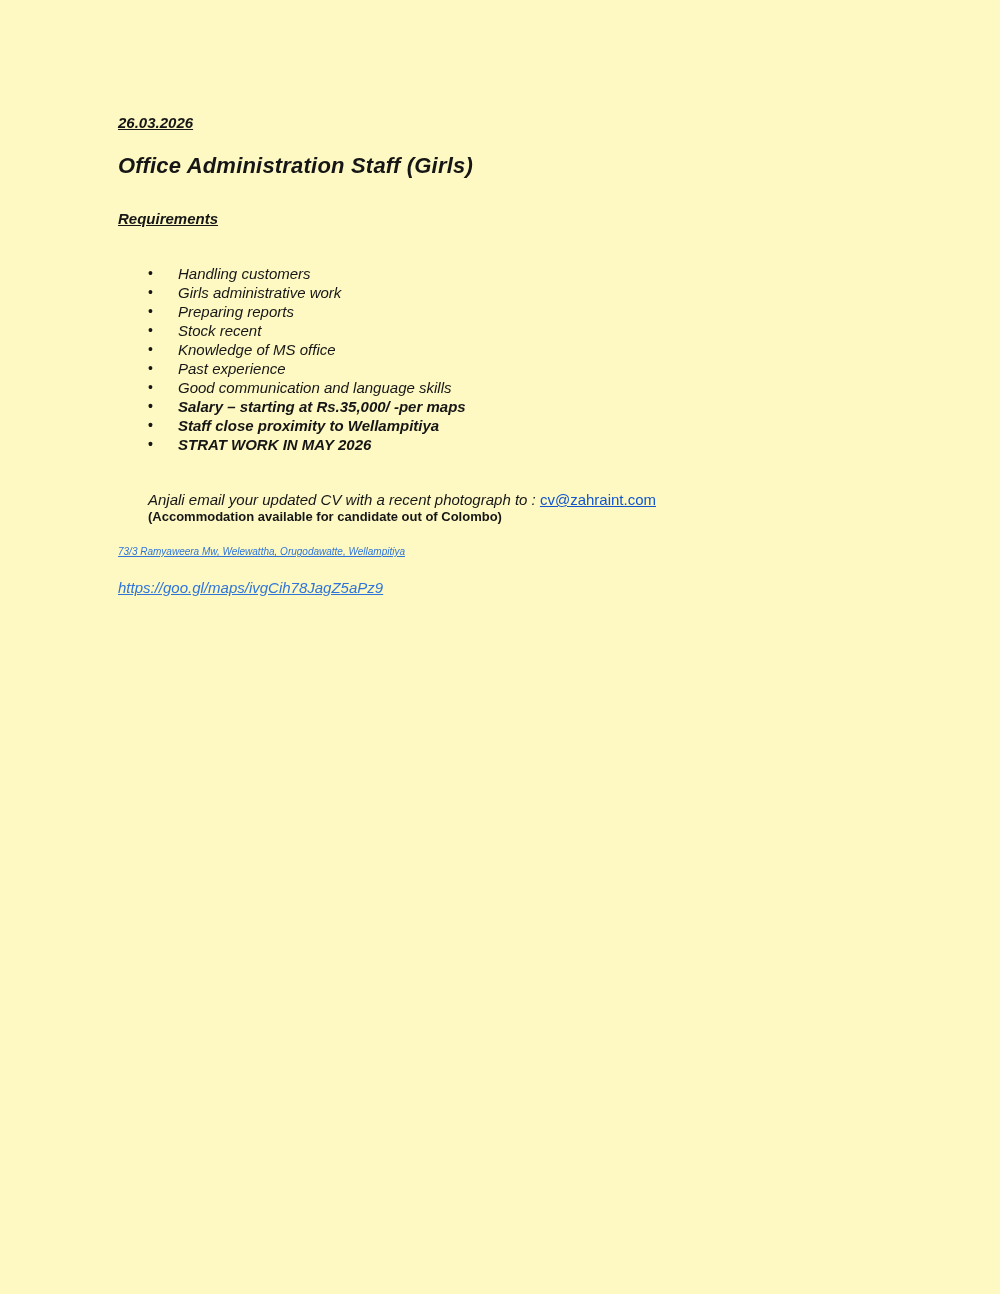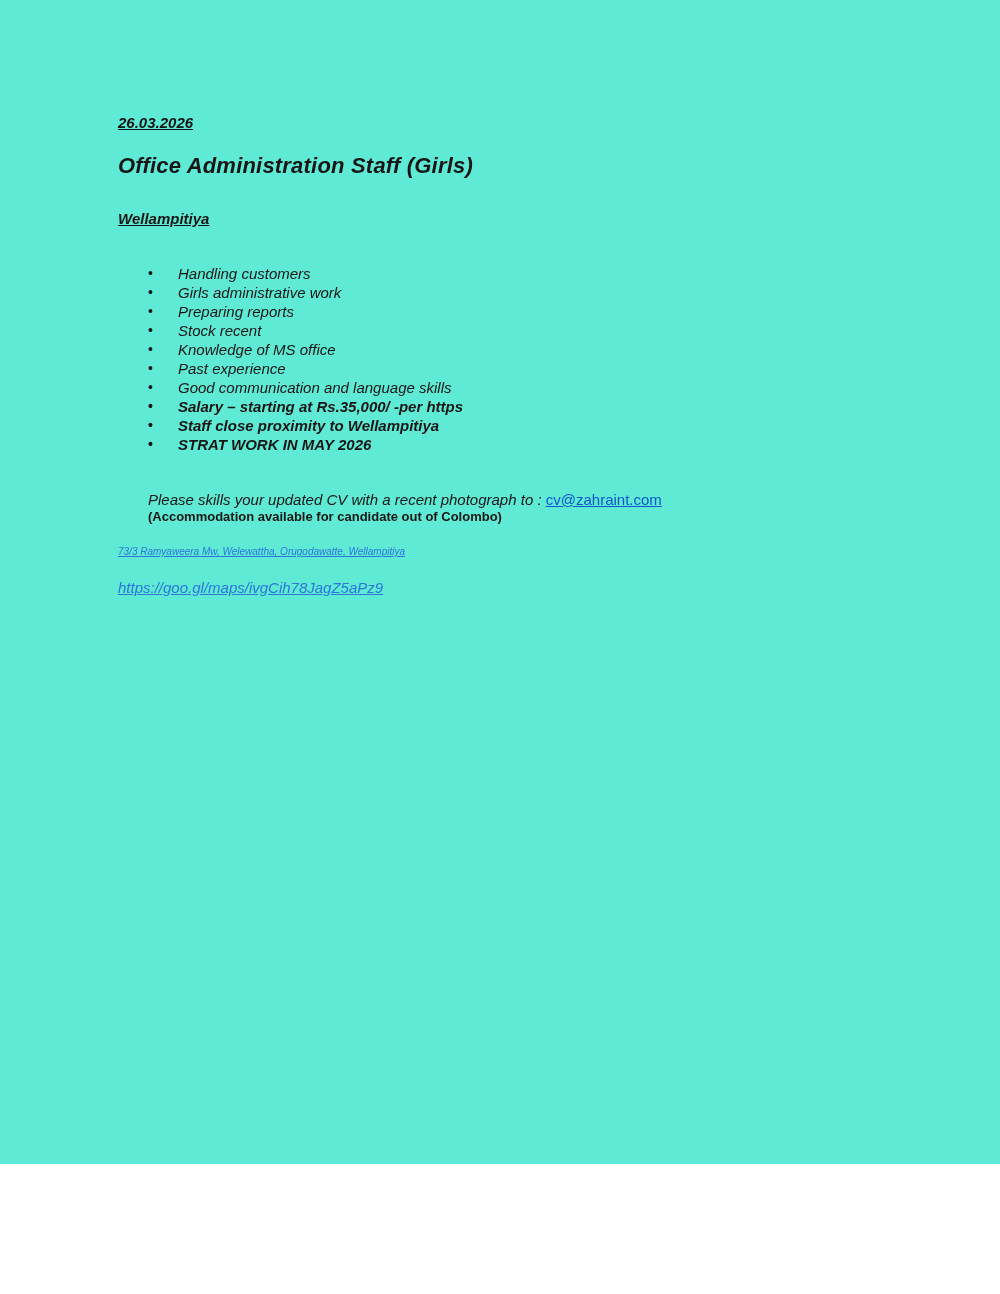--- a/index.html
+++ b/index.html
@@ -6,22 +6,22 @@
   html, body { background: #ffffff; }
   body {
     width: 1000px;
     height: 1294px;
     font-family: "Liberation Sans", sans-serif;
     color: #161616;
     overflow: hidden;
   }
   .page {
     width: 1000px;
-    height: 1164px;
-    background: #5eead4;
+    height: 1294px;
+    background: #fef9c3;
     padding: 114px 60px 0 118px;
   }
   .date {
     font-size: 15px;
     line-height: 18px;
     font-weight: bold;
     font-style: italic;
     text-decoration: underline;
   }
   .title {
@@ -106,21 +106,21 @@
 </style>
 </head>
 <body>
 
 <div class="page">
 
   <div class="date">26.03.2026</div>
 
   <h1 class="title">Office Administration Staff (Girls)</h1>
 
-  <div class="requirements">Wellampitiya</div>
+  <div class="requirements">Requirements</div>
 
   <ul class="req-list">
     <li>
       <span class="bullet">•</span>
       <span class="li-text">Handling customers</span>
     </li>
     <li>
       <span class="bullet">•</span>
       <span class="li-text">Girls administrative work</span>
     </li>
@@ -139,34 +139,34 @@
     <li>
       <span class="bullet">•</span>
       <span class="li-text">Past experience</span>
     </li>
     <li>
       <span class="bullet">•</span>
       <span class="li-text">Good communication and language skills</span>
     </li>
     <li class="bold">
       <span class="bullet">•</span>
-      <span class="li-text">Salary – starting at Rs.35,000/ -per https</span>
+      <span class="li-text">Salary – starting at Rs.35,000/ -per maps</span>
     </li>
     <li class="bold">
       <span class="bullet">•</span>
       <span class="li-text">Staff close proximity to Wellampitiya</span>
     </li>
     <li class="bold">
       <span class="bullet">•</span>
       <span class="li-text">STRAT WORK IN MAY 2026</span>
     </li>
   </ul>
 
   <div class="contact">
-    <div class="email-line"><span>Please skills your updated CV with a recent photograph to : </span><a class="link email-link">cv@zahraint.com</a></div>
+    <div class="email-line"><span>Anjali email your updated CV with a recent photograph to : </span><a class="link email-link">cv@zahraint.com</a></div>
     <div class="note">(Accommodation available for candidate out of Colombo)</div>
   </div>
 
   <div class="company">
     <div class="address-line"><a class="link address-link">73/3 Ramyaweera Mw, Welewattha, Orugodawatte, Wellampitiya</a></div>
   </div>
 
   <div class="map-line"><a class="link map-link">https://goo.gl/maps/ivgCih78JagZ5aPz9</a></div>
 
 </div>

